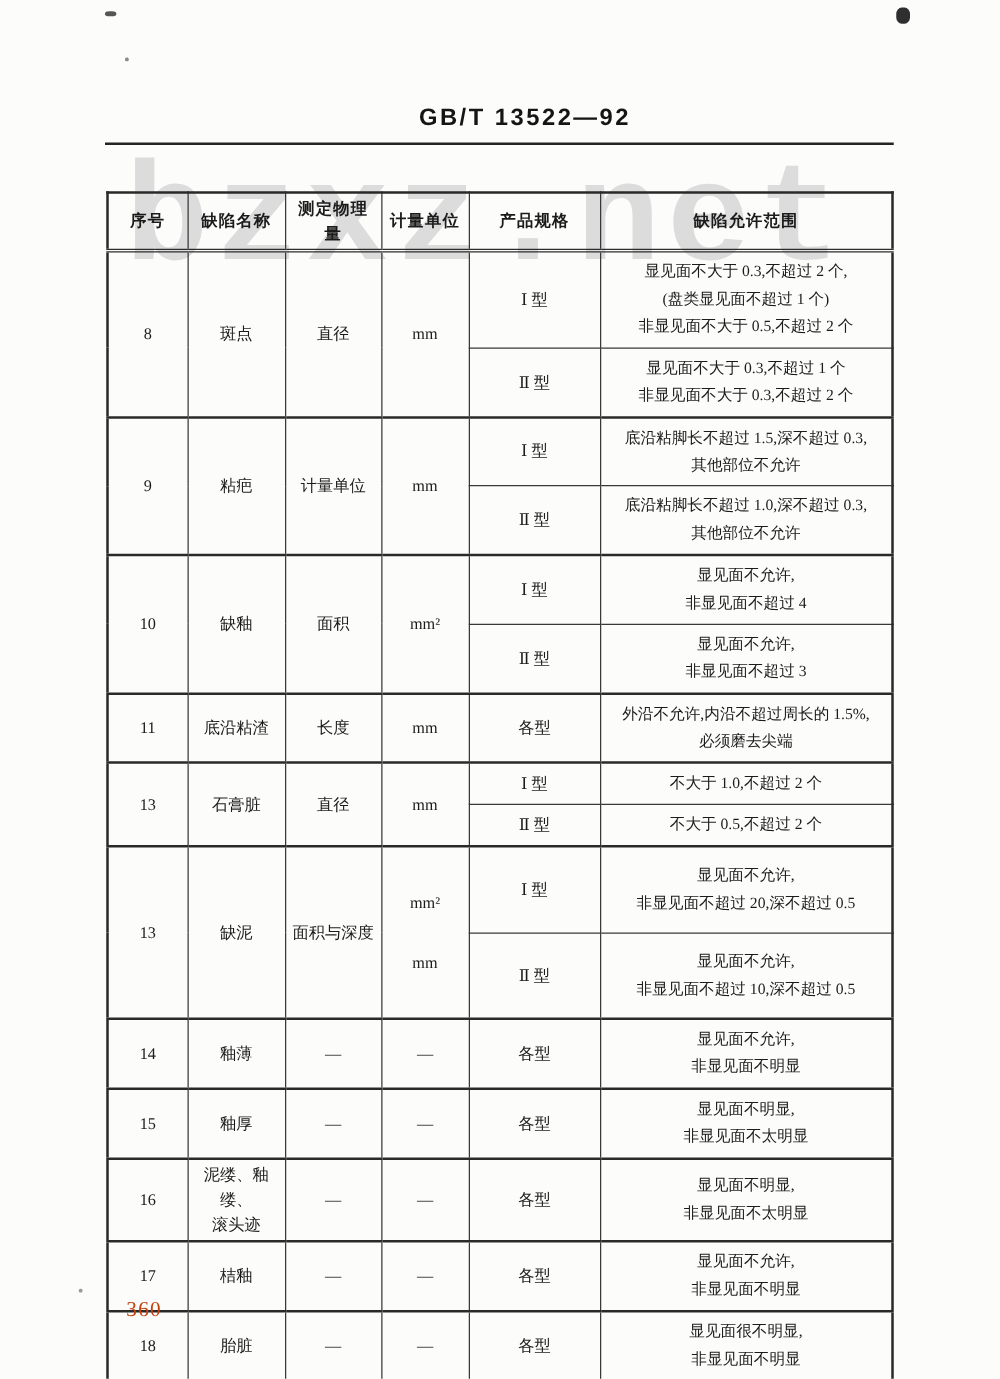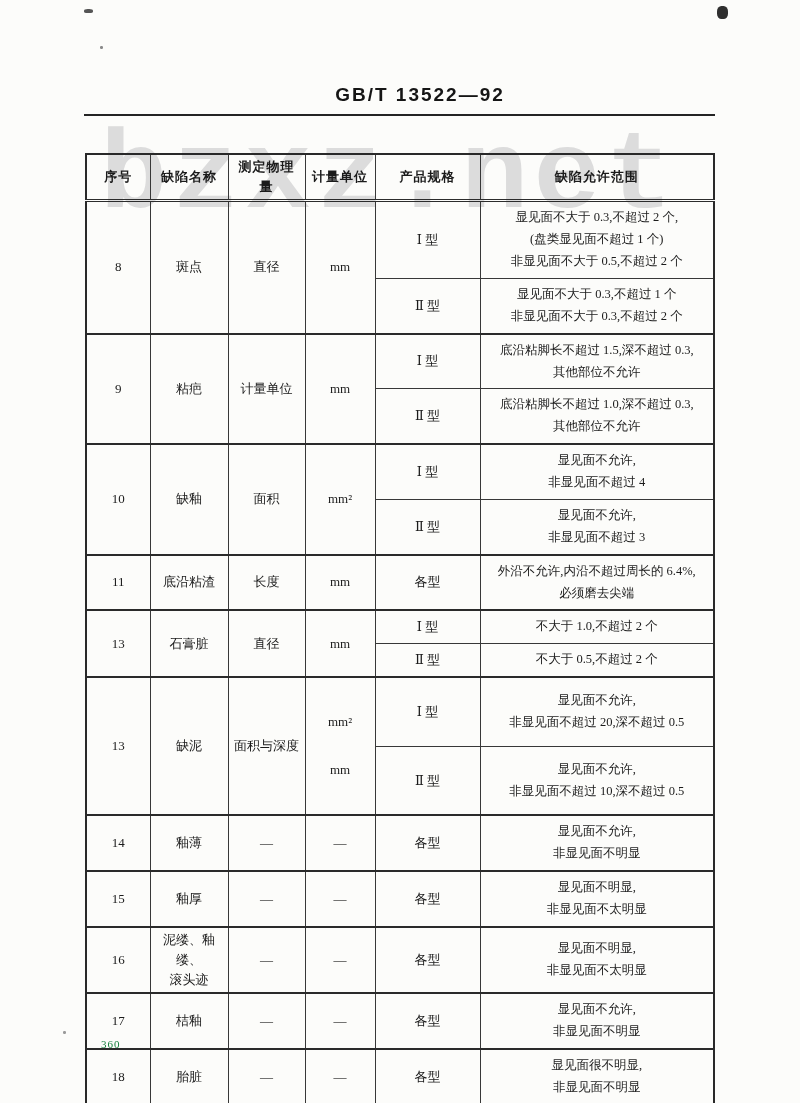--- a/index.html
+++ b/index.html
@@ -70,21 +70,21 @@
   tr.h-r9a { height:52px; }  tr.h-r9b { height:50px; }
   tr.h-r10a{ height:45px; }  tr.h-r10b{ height:48px; }
   tr.h-r11 { height:49px; }
   tr.h-r12a{ height:24px; }  tr.h-r12b{ height:24px; }
   tr.h-r13a{ height:52px; }  tr.h-r13b{ height:48px; }
   tr.h-r14 { height:50px;margin-left:34px; }  tr.h-r15 { height:48px; }
   tr.h-r16 { height:50px; }  tr.h-r17 { height:48px;margin-top:45px; }
   tr.h-r18 { height:50px; }
   .page-number {
     position:absolute; left:101px; top:1038px;
-    font-size:11px; color:#15803d; letter-spacing:1px; z-index:2;
+    font-size:17px; color:#c2410c; letter-spacing:1px; z-index:2;
   }
   .speck { position:absolute; background:#3a3a3a; border-radius:40%; z-index:3; }
   .speck.s1 { left:717px; top:6px;  width:11px; height:13px; background:#2f2f2f; }
   .speck.s2 { left:84px;  top:9px;  width:9px;  height:4px;  background:#555; }
   .speck.s3 { left:100px; top:46px; width:3px;  height:3px;  background:#8a8a8a; }
   .speck.s4 { left:63px;  top:1031px; width:3px; height:3px; background:#9a9a9a; }
 </style>
 </head>
 <body>
 
@@ -159,21 +159,21 @@
         <td class="range">显见面不允许,
 非显见面不超过 3</td>
       </tr>
 
       <tr class="major h-r11">
         <td>11</td>
         <td>底沿粘渣</td>
         <td>长度</td>
         <td>mm</td>
         <td>各型</td>
-        <td class="range">外沿不允许,内沿不超过周长的 6.4%,必须磨去尖端</td>
+        <td class="range">外沿不允许,内沿不超过周长的 1.5%,必须磨去尖端</td>
       </tr>
 
       <tr class="major h-r12a">
         <td rowspan="2">13</td>
         <td rowspan="2">石膏脏</td>
         <td rowspan="2">直径</td>
         <td rowspan="2">mm</td>
         <td>Ⅰ 型</td>
         <td class="range">不大于 1.0,不超过 2 个</td>
       </tr>

